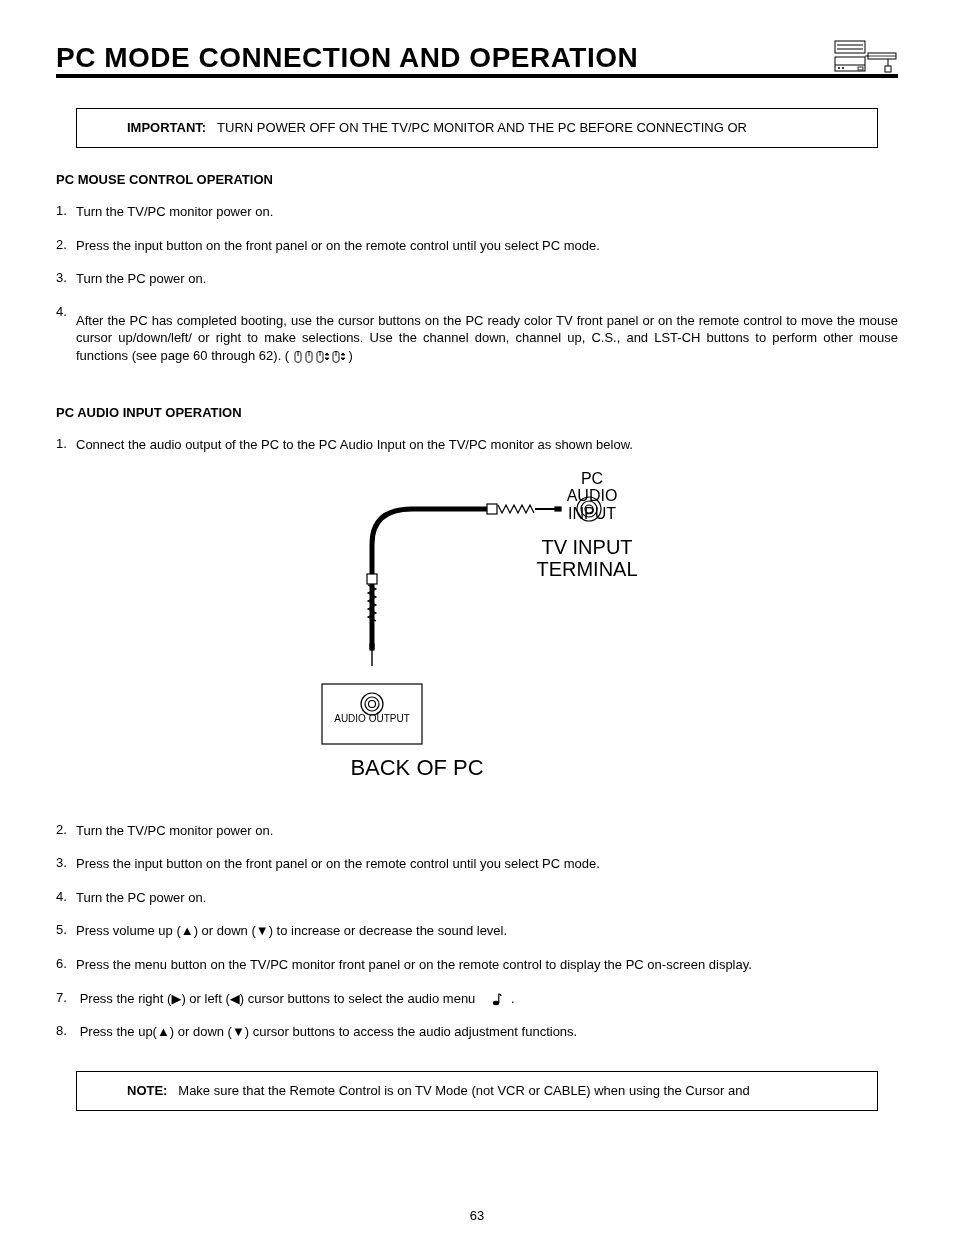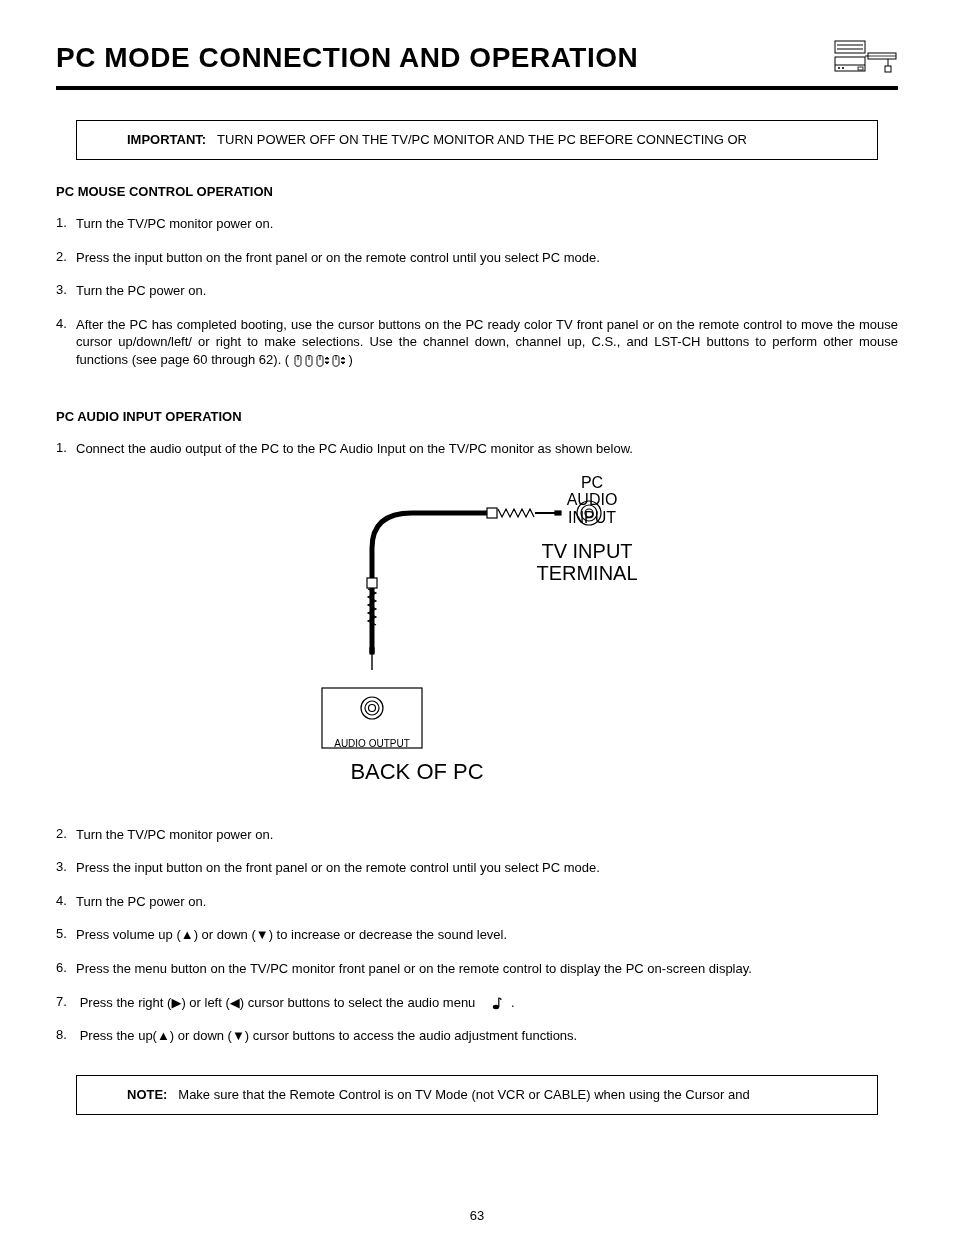--- a/index.html
+++ b/index.html
@@ -10,21 +10,21 @@
       width: 954px;
       height: 1235px;
       padding: 40px 56px 30px 56px;
       position: relative;
     }
     .header-row {
       display: flex;
       justify-content: space-between;
       align-items: flex-end;
       border-bottom: 4px solid #000;
-      padding-bottom: 12px;
+      padding-bottom: 0;
       margin-bottom: 30px;
     }
     .page-title {
       font-size: 28px;
       font-weight: bold;
       letter-spacing: 0.5px;
       font-family: Arial, Helvetica, sans-serif;
       text-transform: uppercase;
     }
     .header-icon svg { display: block; }
@@ -40,21 +40,21 @@
     .boxed-indent { padding-left: 94px; display: block; }
     .section-heading {
       font-weight: bold;
       font-size: 13px;
       margin: 18px 0 16px 0;
     }
     .steps { font-size: 13px; margin-bottom: 20px; }
     .step { margin-bottom: 16px; display: flex; }
     .step .num { min-width: 20px; }
     .step .txt { flex: 1; line-height: 1.35; text-align: left; }
-    .step.justify .txt { text-align: justify; }
+    .step.justify .txt { text-align: justify; margin-top: 8px; }
     .inline-icons { vertical-align: middle; }
     .diagram-wrap {
       display: flex;
       justify-content: center;
       margin: 20px 0 28px 0;
     }
     .diagram { position: relative; width: 360px; height: 320px; }
     .diagram .label {
       position: absolute;
       font-size: 16px;
@@ -183,21 +183,21 @@
       <circle cx="75" cy="230" r="3.5" fill="none" stroke="#000" stroke-width="1.2"></circle>
     </svg>
     <div class="label" style="left:260px; top:-4px; width:70px;">
       <span>PC AUDIO</span><br>
       <span>INPUT</span>
     </div>
     <div class="label big" style="left:220px; top:62px; width:140px;">
       <span>TV INPUT</span><br>
       <span>TERMINAL</span>
     </div>
-    <div class="label" style="left:25px; top:260px; width:100px; font-size:10px;">AUDIO OUTPUT</div>
+    <div class="label" style="left:25px; top:239px; width:100px; font-size:10px;">AUDIO OUTPUT</div>
     <div class="label big" style="left:10px; top:282px; width:220px; font-size:22px;">BACK OF PC</div>
   </div>
 </div>
 
 <div class="steps">
   <div class="step">
     <span class="num">2.</span>
     <span class="txt">Turn the TV/PC monitor power on.</span>
   </div>
   <div class="step">

